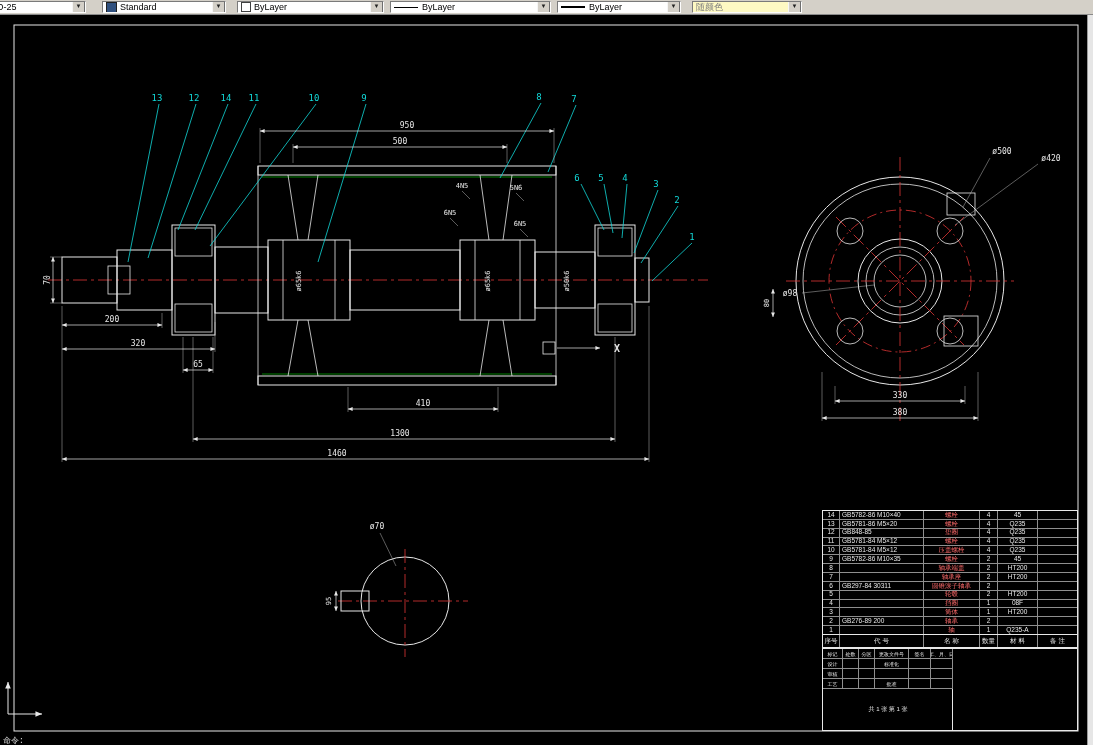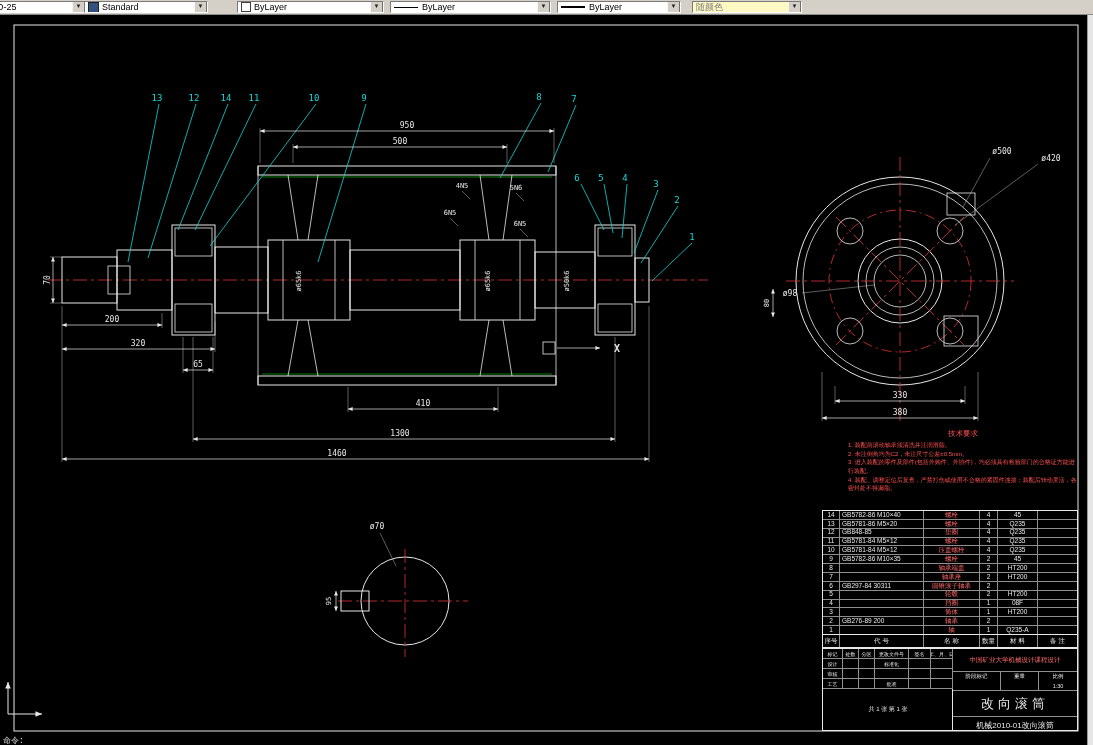--- a/index.html
+++ b/index.html
@@ -82,21 +82,21 @@
 </head>
 <body>
 
 <div class="app">
 
   <div class="toolbar">
     <div class="combo" style="left:-16px;width:102px;">
       <span>ISO-25</span>
       <span class="arrow">▼</span>
     </div>
-    <div class="combo" style="left:84px;width:124px;">
+    <div class="combo" style="left:102px;width:124px;">
       <span class="sticon"></span>
       <span>Standard</span>
       <span class="arrow">▼</span>
     </div>
     <div class="combo" style="left:237px;width:147px;">
       <span class="swatch"></span>
       <span>ByLayer</span>
       <span class="arrow">▼</span>
     </div>
     <div class="combo" style="left:390px;width:161px;">
@@ -332,33 +332,20 @@
       <text class="dim7" transform="rotate(-90 331 601)" x="331" y="601">95</text>
     </g>
 
     <g>
       <line class="w" x1="8" y1="714" x2="42" y2="714" marker-end="url(#ar)"></line>
       <line class="w" x1="8" y1="714" x2="8" y2="682" marker-end="url(#ar)"></line>
     </g>
     <text class="cmd" x="3" y="743">命令:</text>
   </svg>
 
-  <div class="techreq">
-    <div class="tr-title">技术要求</div>
-    <div>
-
-        <div class="tr-item">1. 装配前滚动轴承须清洗并注润滑脂。</div>
-
-        <div class="tr-item">2. 未注倒角均为C2，未注尺寸公差±0.5mm。</div>
-
-        <div class="tr-item">3. 进入装配的零件及部件(包括外购件、外协件)，均必须具有检验部门的合格证方能进行装配。</div>
-
-        <div class="tr-item">4. 装配、调整定位后复查，严禁打伤或使用不合格的紧固件连接；装配后转动灵活，各密封处不得漏脂。</div>
-      </div>
-  </div>
 
   <div class="bom">
     <div class="bom-rows">
 
         <div class="bom-row">
           <span class="c no">14</span>
           <span class="c code">GB5782-86 M10×40</span>
           <span class="c name">螺栓</span>
           <span class="c qty">4</span>
           <span class="c mat">45</span>
@@ -517,28 +504,15 @@
 
       <span class="tbc">工艺</span>
       <span class="tbc"></span>
         <span class="tbc"></span>
       <span class="tbc">批准</span>
       <span class="tbc"></span>
         <span class="tbc"></span>
 
       <span class="tb-sheet">共 1 张  第 1 张</span>
     </div>
-    <div class="tb-right">
-      <div class="tb-school">中国矿业大学机械设计课程设计</div>
-      <div class="tb-stage">
-        <span>阶段标记</span>
-        <span>重量</span>
-        <span>比例</span>
-        <span></span>
-          <span></span>
-        <span>1:30</span>
-      </div>
-      <div class="tb-title">改向滚筒</div>
-      <div class="tb-number">机械2010-01改向滚筒</div>
-    </div>
   </div>
 
 </div>
 
 </body></html>

